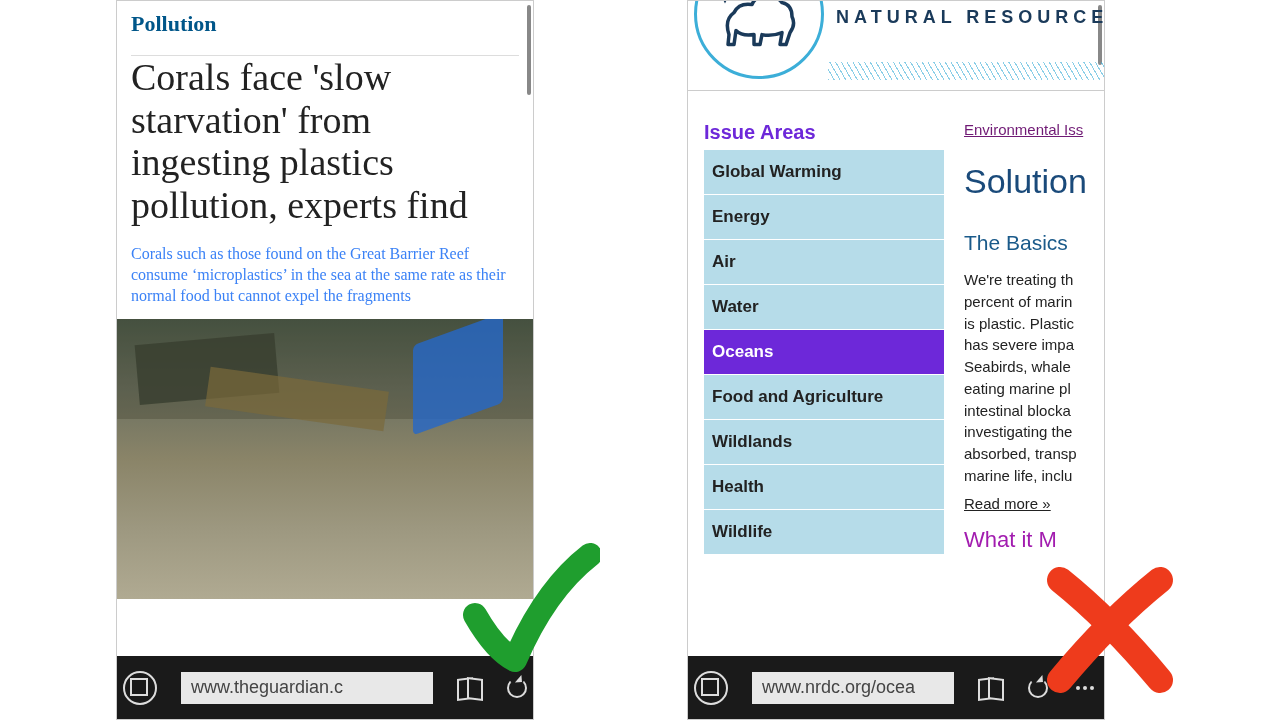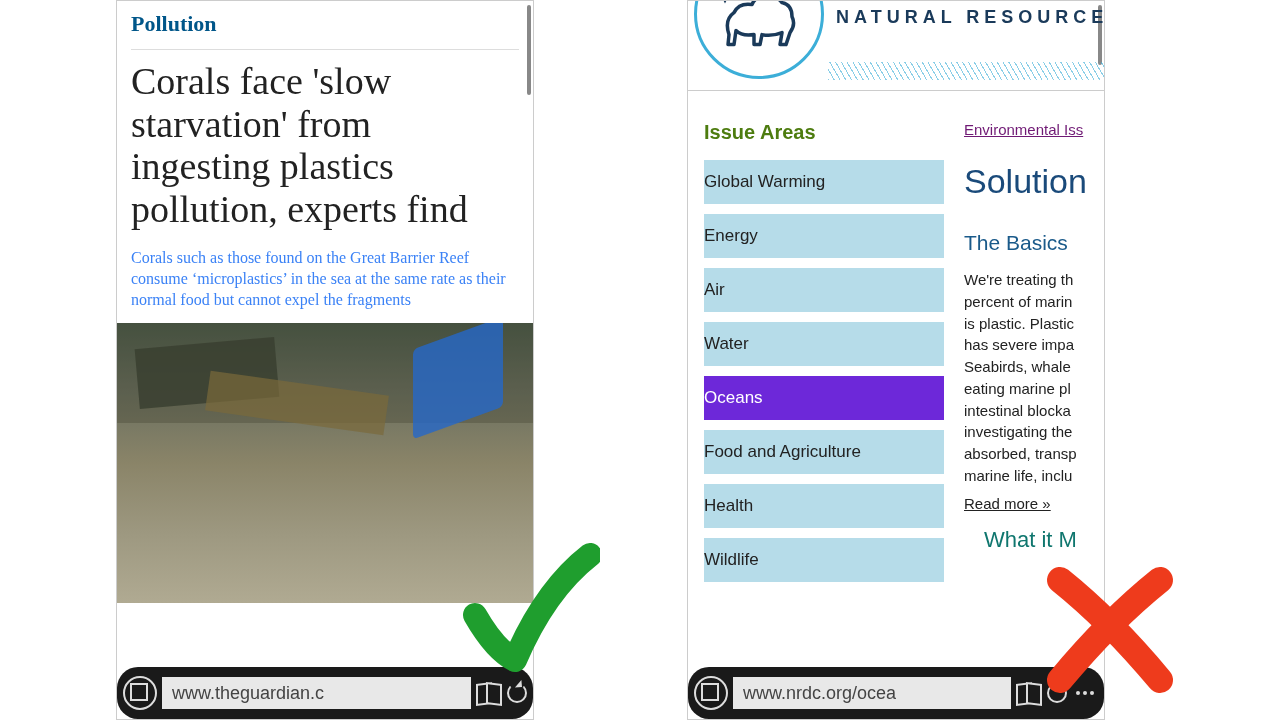--- a/index.html
+++ b/index.html
@@ -37,23 +37,23 @@
     background: #888;
     border-radius: 2px;
   }
 
   
   .article-pad { padding: 10px 14px 0 14px; }
   .category {
     color: #005689;
     font-weight: bold;
     font-size: 22px;
-    padding-bottom: 12px;
+    padding-bottom: 18px;
     border-bottom: 1px solid #ddd;
-    margin-bottom: 10px;
+    margin-bottom: 0;
   }
   .headline {
     font-size: 38px;
     line-height: 1.12;
     color: #222;
     font-weight: normal;
     margin-bottom: 18px;
   }
   .standfirst {
     font-size: 16px;
@@ -110,51 +110,51 @@
     background: repeating-linear-gradient(60deg, #3caed8 0, #3caed8 1px, transparent 1px, transparent 5px);
     opacity: 0.6;
   }
   .nrdc-body {
     display: flex;
     font-family: Arial, Helvetica, sans-serif;
     padding: 30px 0 0 16px;
   }
   .sidebar { width: 240px; flex-shrink:0; }
   .sidebar-h {
-    font-size: 20px; font-weight: bold; color: #4d7c0f; margin-bottom: 16px;
+    font-size: 20px; font-weight: bold; color: #6d28d9; margin-bottom: 6px;
     font-family: Arial, sans-serif;
   }
   .menu-item {
     background: #b6dce9;
     color: #222;
     font-size: 17px;
-    padding: 12px 0;
-    margin-bottom: 10px;
+    padding: 12px 8px;
+    margin-bottom: 1px;
     cursor: pointer;
+    font-weight: bold;
   }
   .menu-item.selected { background: #6d28d9; color: #fff; }
   .main-col { padding-left: 20px; white-space: nowrap; overflow: hidden; }
   .breadcrumb { color: #701a75; font-size: 15px; text-decoration: underline; margin-bottom: 24px; display:block;}
   .page-h1 { color: #1a4a7a; font-size: 34px; margin-bottom: 30px; font-family: Arial; }
   .sec-h { color: #1a5a8a; font-size: 21px; margin-bottom: 14px; font-family: Arial; }
-  .sec-h2 { color: #0f766e; font-size: 22px; margin-top: 14px; font-family: Arial; margin-left: 20px; }
+  .sec-h2 { color: #a21caf; font-size: 22px; margin-top: 14px; font-family: Arial; }
   .body-text { color: #222; font-size: 15px; line-height: 1.45; font-family: Arial; }
   .readmore { color: #222; text-decoration: underline; font-size: 15px; margin-top: 8px; display:inline-block; }
 
   
   .browser-bar {
     position: absolute;
     bottom: 0; left: 0; right: 0;
-    height: 52px;
+    height: 63px;
     background: #1a1a1a;
     display: flex;
     align-items: center;
     padding: 0 6px;
-    gap: 5px;
-    border-radius: 21px;
+    gap: 24px;
   }
   .tabs-btn {
     width: 34px; height: 34px;
     border: 2px solid #ddd;
     border-radius: 50%;
     display:flex; align-items:center; justify-content:center;
     position:relative;
     flex-shrink:0;
   }
   .tabs-glyph {
@@ -243,20 +243,21 @@
     <div class="nrdc-body">
       <div class="sidebar">
         <div class="sidebar-h">Issue Areas</div>
         <div id="menu-container">
             <div class="menu-item">Global Warming</div>
             <div class="menu-item">Energy</div>
             <div class="menu-item">Air</div>
             <div class="menu-item">Water</div>
             <div class="menu-item selected">Oceans</div>
             <div class="menu-item">Food and Agriculture</div>
+            <div class="menu-item">Wildlands</div>
             <div class="menu-item">Health</div>
             <div class="menu-item">Wildlife</div>
           </div>
       </div>
       <div class="main-col">
         <a class="breadcrumb">Environmental Iss</a>
         <div class="page-h1">Solution</div>
         <div class="sec-h">The Basics</div>
         <div class="body-text" id="body-lines">We're treating th<br>percent of marin<br>is plastic. Plastic<br>has severe impa<br>Seabirds, whale<br>eating marine pl<br>intestinal blocka<br>investigating the<br>absorbed, transp<br>marine life, inclu</div>
         <a class="readmore">Read more »</a>

